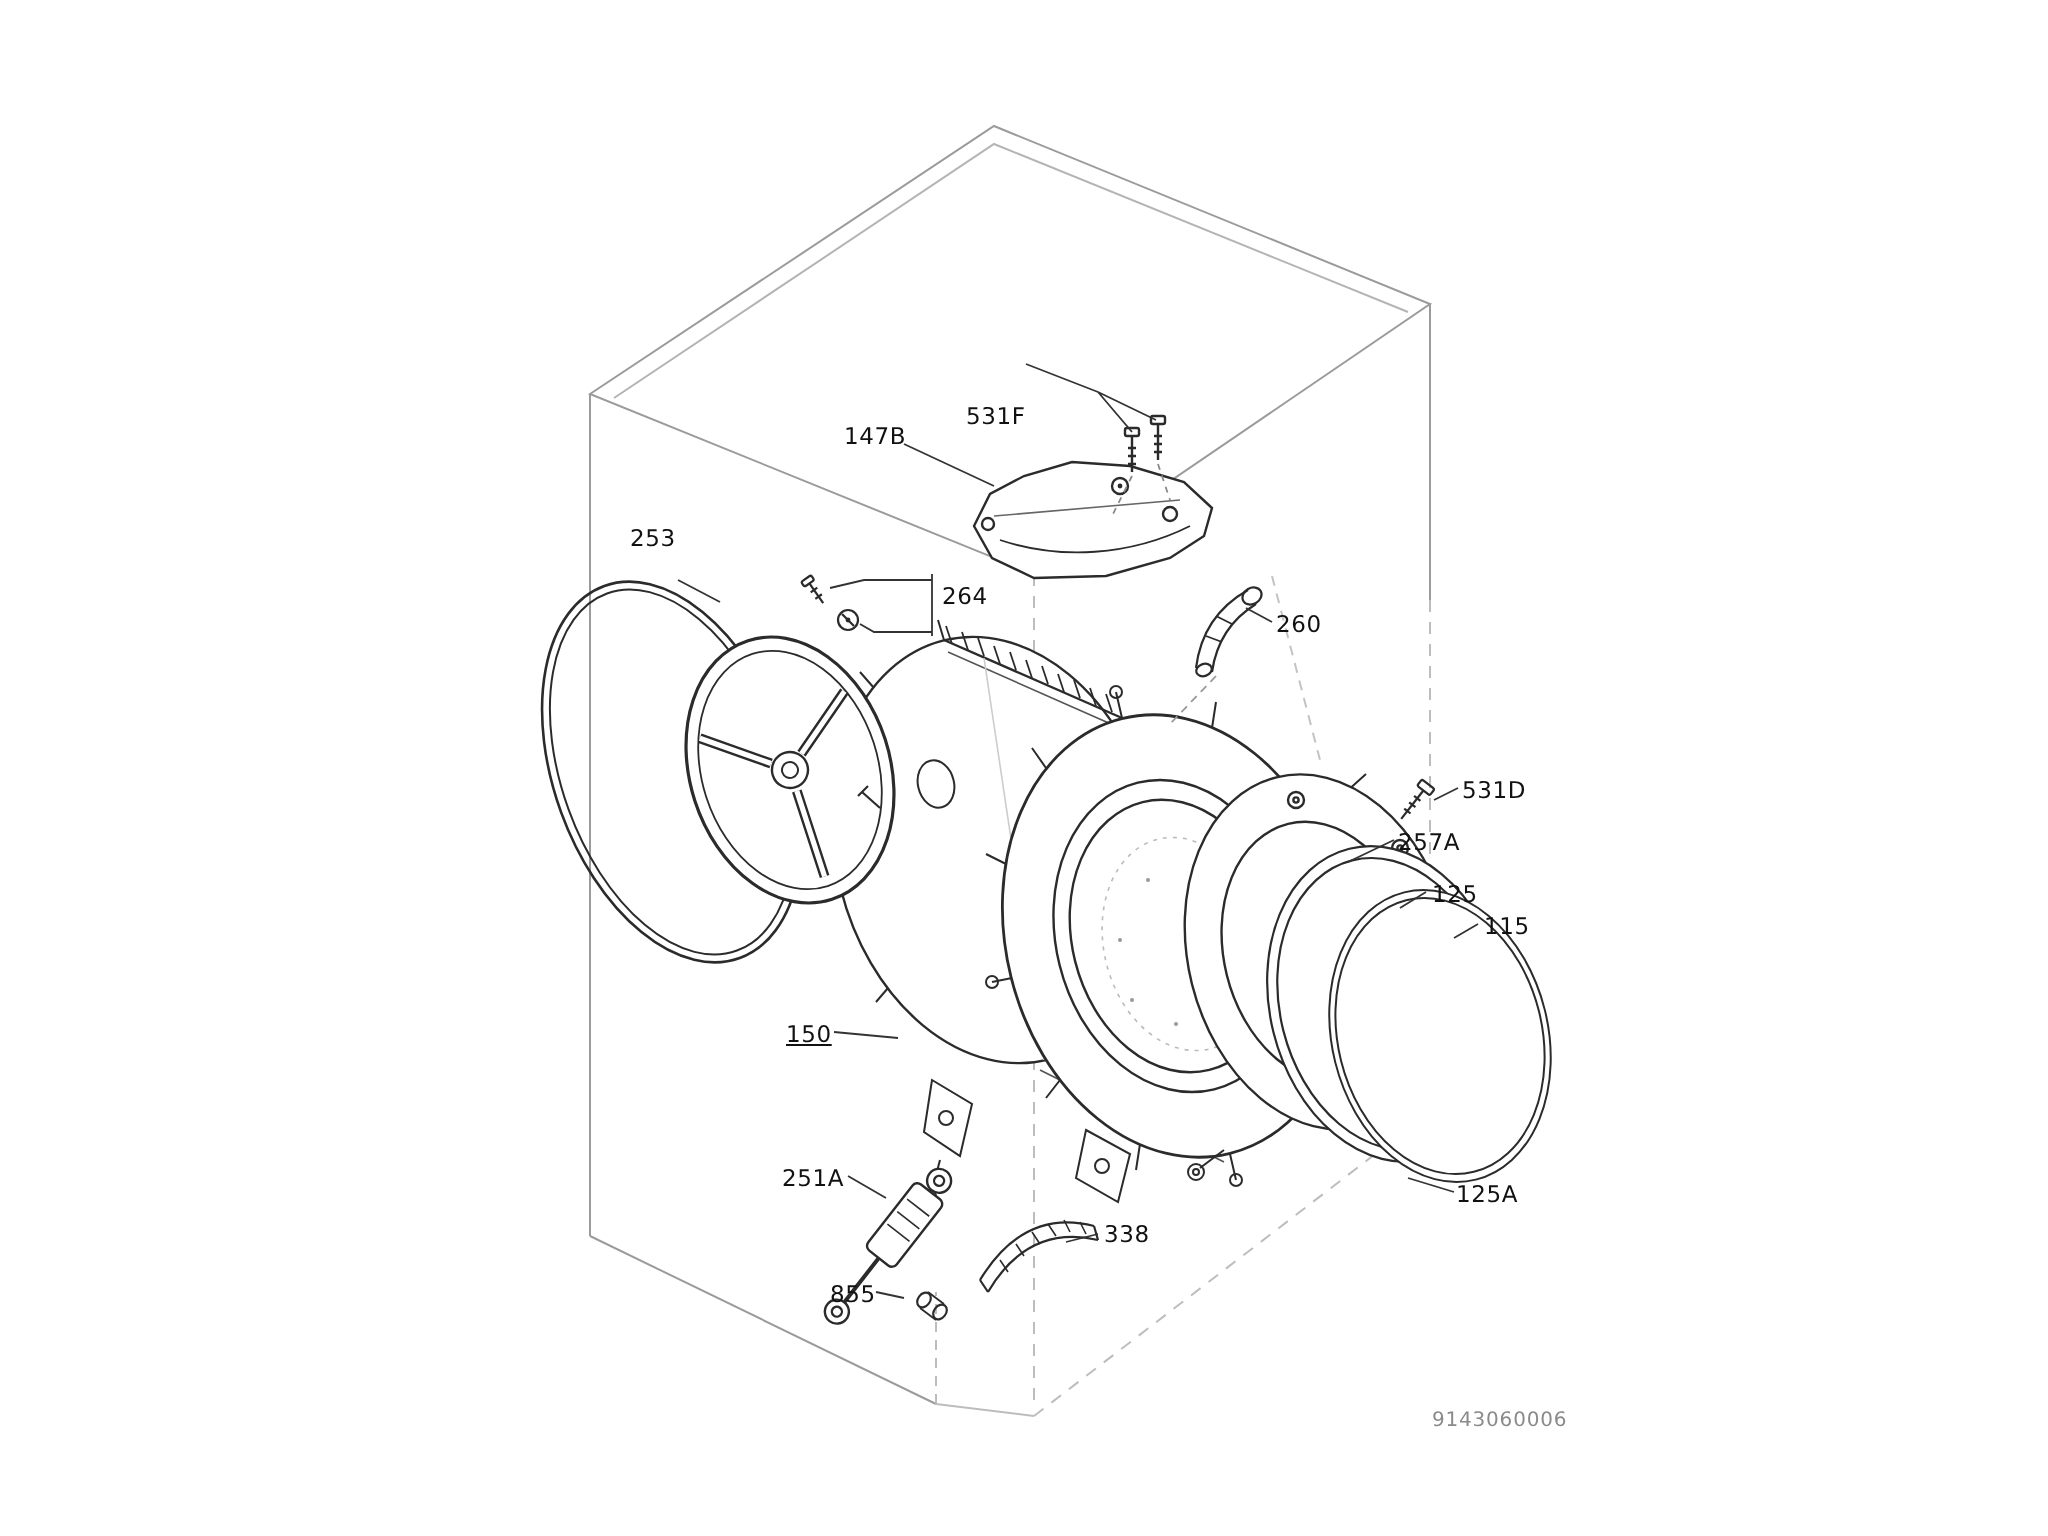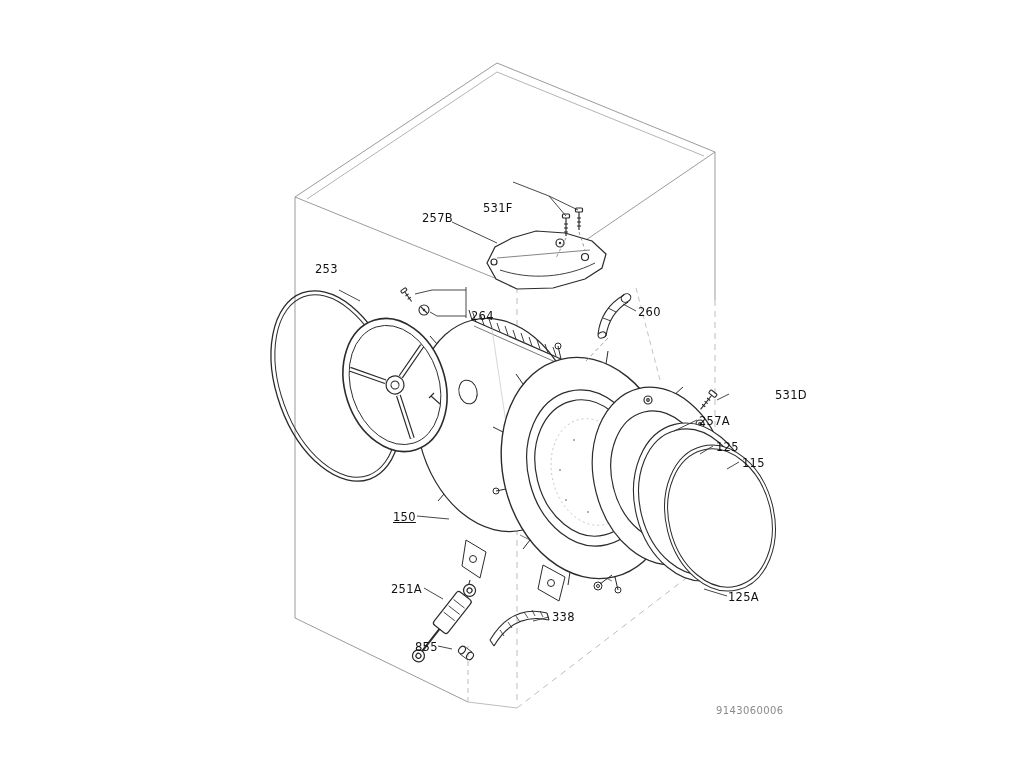--- a/index.html
+++ b/index.html
@@ -213,25 +213,25 @@
     <path d="M417,516 L449,519"></path>
     <path d="M424,588 L443,599"></path>
     <path d="M727,596 L704,589"></path>
     <path d="M549,617 L533,621"></path>
     <path d="M438,646 L452,649"></path>
   </g>
 </svg>
 
 <div style="position:absolute;inset:0;">
       <div class="part-label" style="left: 483px; top: 173px; margin-top: 28px;">531F</div>
-      <div class="part-label" style="left: 422px; top: 211px;">257B</div>
+      <div class="part-label" style="left: 422px; top: 211px;">147B</div>
       <div class="part-label" style="left: 315px; top: 262px;">253</div>
-      <div class="part-label" style="left: 471px; top: 291px; margin-top: 18px;">264</div>
+      <div class="part-label" style="left: 471px; top: 291px;">264</div>
       <div class="part-label" style="left: 638px; top: 305px;">260</div>
-      <div class="part-label" style="left: 731px; top: 388px; margin-left: 44px;">531D</div>
+      <div class="part-label" style="left: 731px; top: 388px;">531D</div>
       <div class="part-label" style="left: 699px; top: 414px; text-align: center;">257A</div>
       <div class="part-label" style="left: 716px; top: 440px;">125</div>
       <div class="part-label" style="left: 742px; top: 456px;">115</div>
       <div class="part-label" style="left: 393px; top: 510px; text-decoration: underline;">150</div>
       <div class="part-label" style="left: 391px; top: 582px;">251A</div>
       <div class="part-label" style="left: 728px; top: 590px;">125A</div>
       <div class="part-label" style="left: 552px; top: 610px;">338</div>
       <div class="part-label" style="left: 415px; top: 640px;">855</div>
     </div>
 

